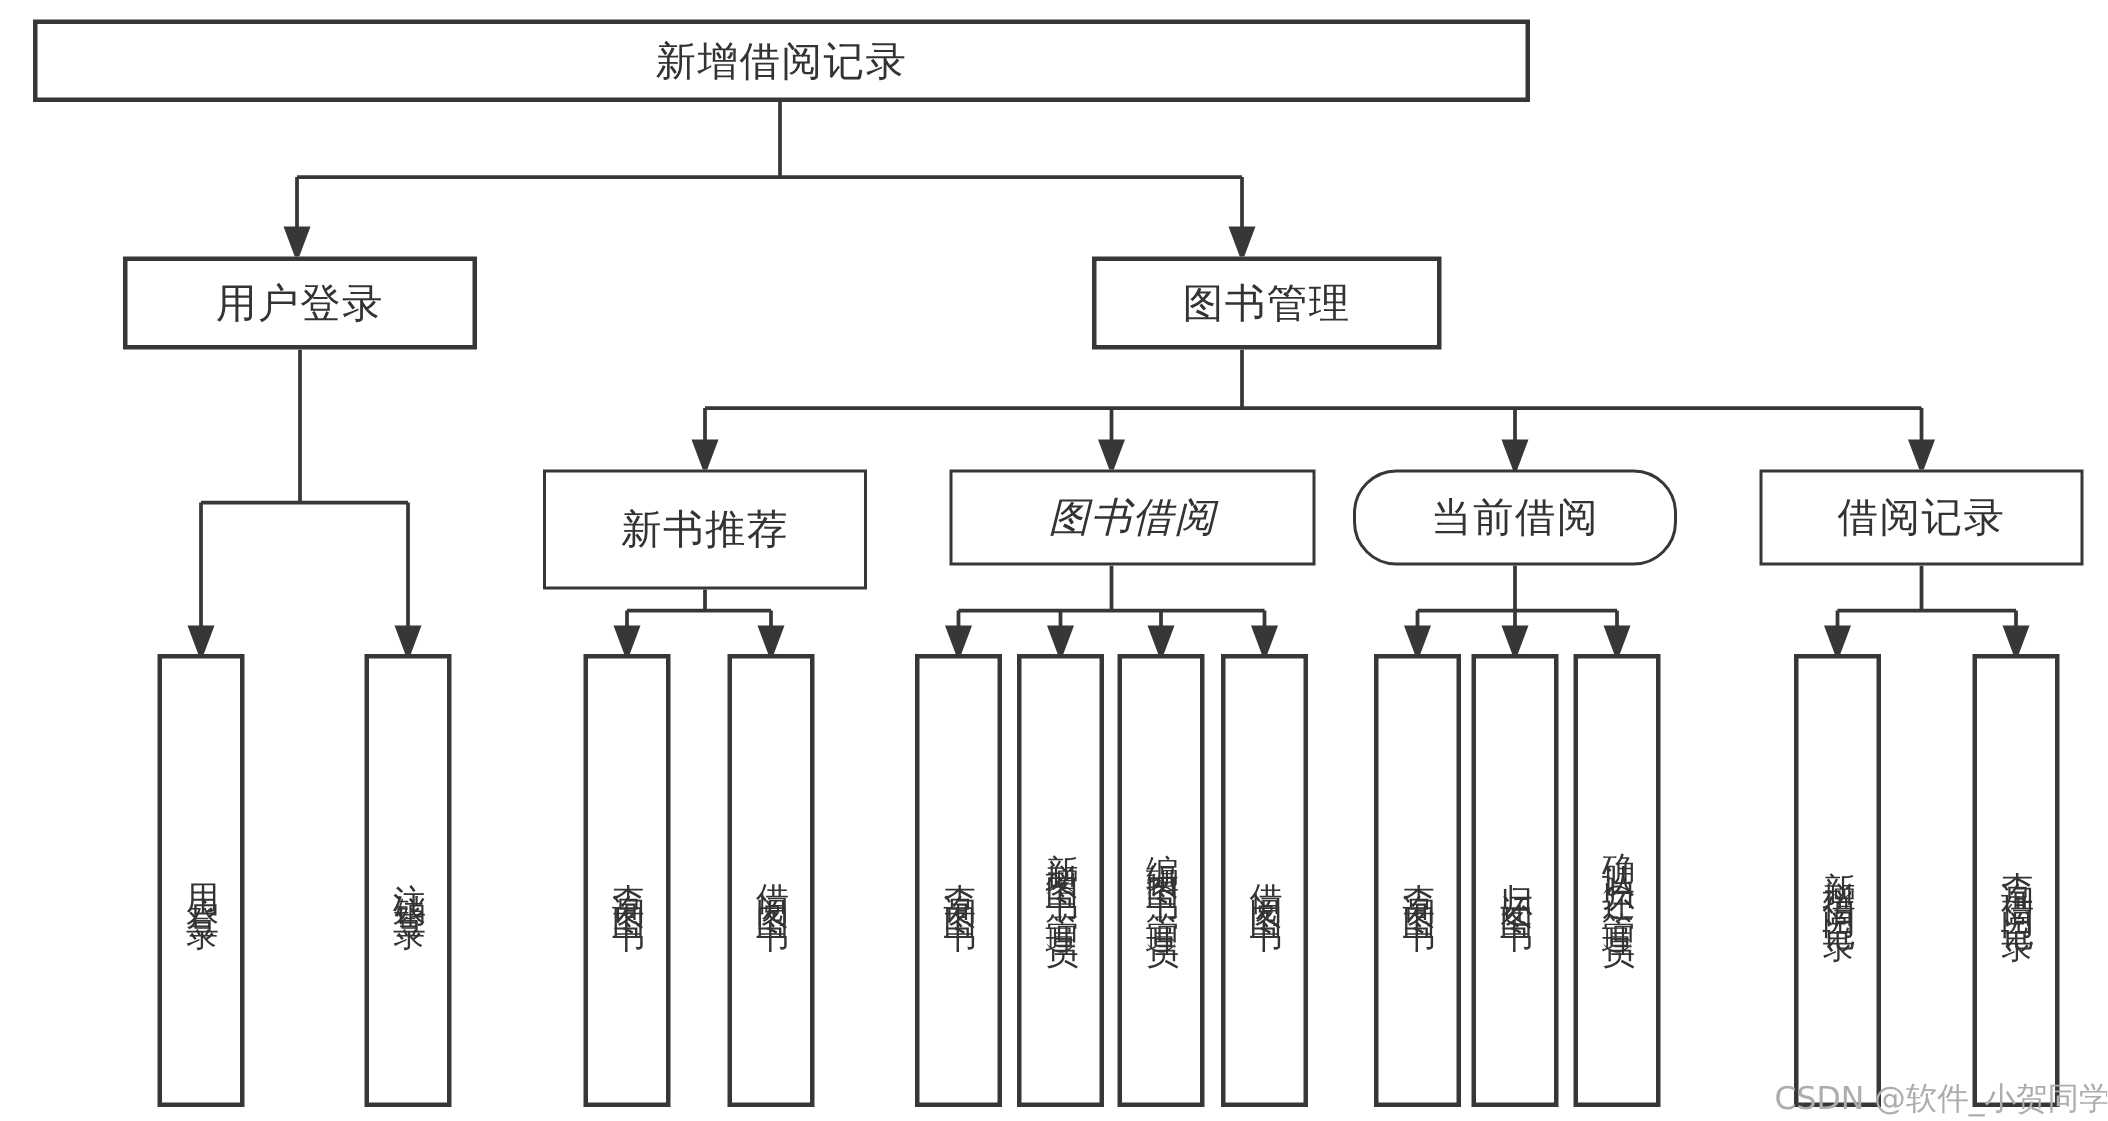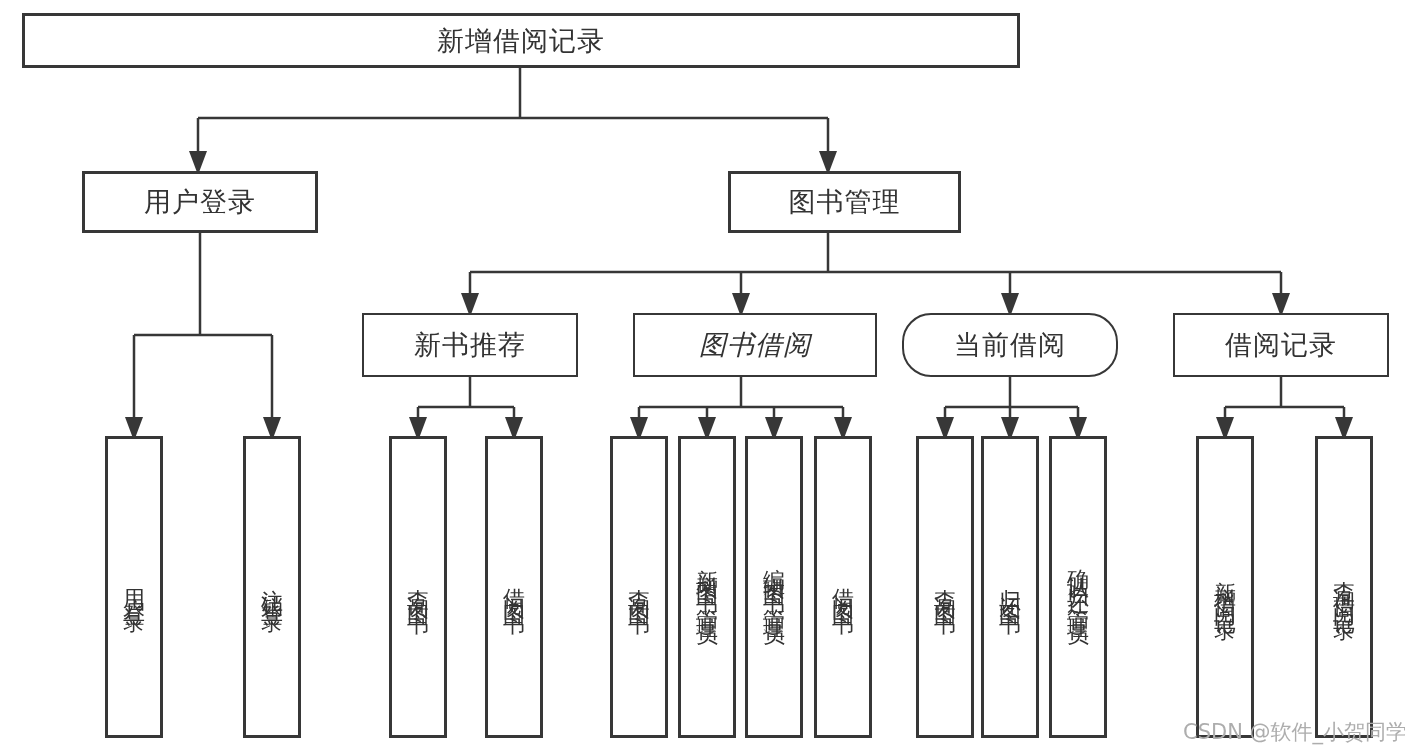--- a/index.html
+++ b/index.html
@@ -135,21 +135,21 @@
     <line x1="1344" y1="407" x2="1344" y2="424"></line>
     <polygon points="1216,417 1234,417 1225,441"></polygon>
     <polygon points="1335,417 1353,417 1344,441"></polygon>
   </svg>
 
   <div class="node h" style="left:22px; top:13px; width:998px; height:55px;">新增借阅记录</div>
 
   <div class="node h" style="left:82px; top:171px; width:236px; height:62px;">用户登录</div>
   <div class="node h" style="left:712px; top:171px; width:233px; height:62px;margin-left:16px;">图书管理</div>
 
-  <div class="node h l3" style="left:362px; top:313px; width:216px; height:64px;">新书推荐</div>
+  <div class="node h l3" style="left:362px; top:313px; width:216px; height:80px;">新书推荐</div>
   <div class="node h l3" style="left:633px; top:313px; width:244px; height:64px;font-style:italic;">图书借阅</div>
   <div class="node h l3" style="left:902px; top:313px; width:216px; height:64px;border-radius:29px;">当前借阅</div>
   <div class="node h l3" style="left:1173px; top:313px; width:216px; height:64px;">借阅记录</div>
 
   <div class="leaf" style="left:105px;">
       <span>用户登录</span>
     </div>
   <div class="leaf" style="left:243px;">
       <span>注销登录</span>
     </div>

